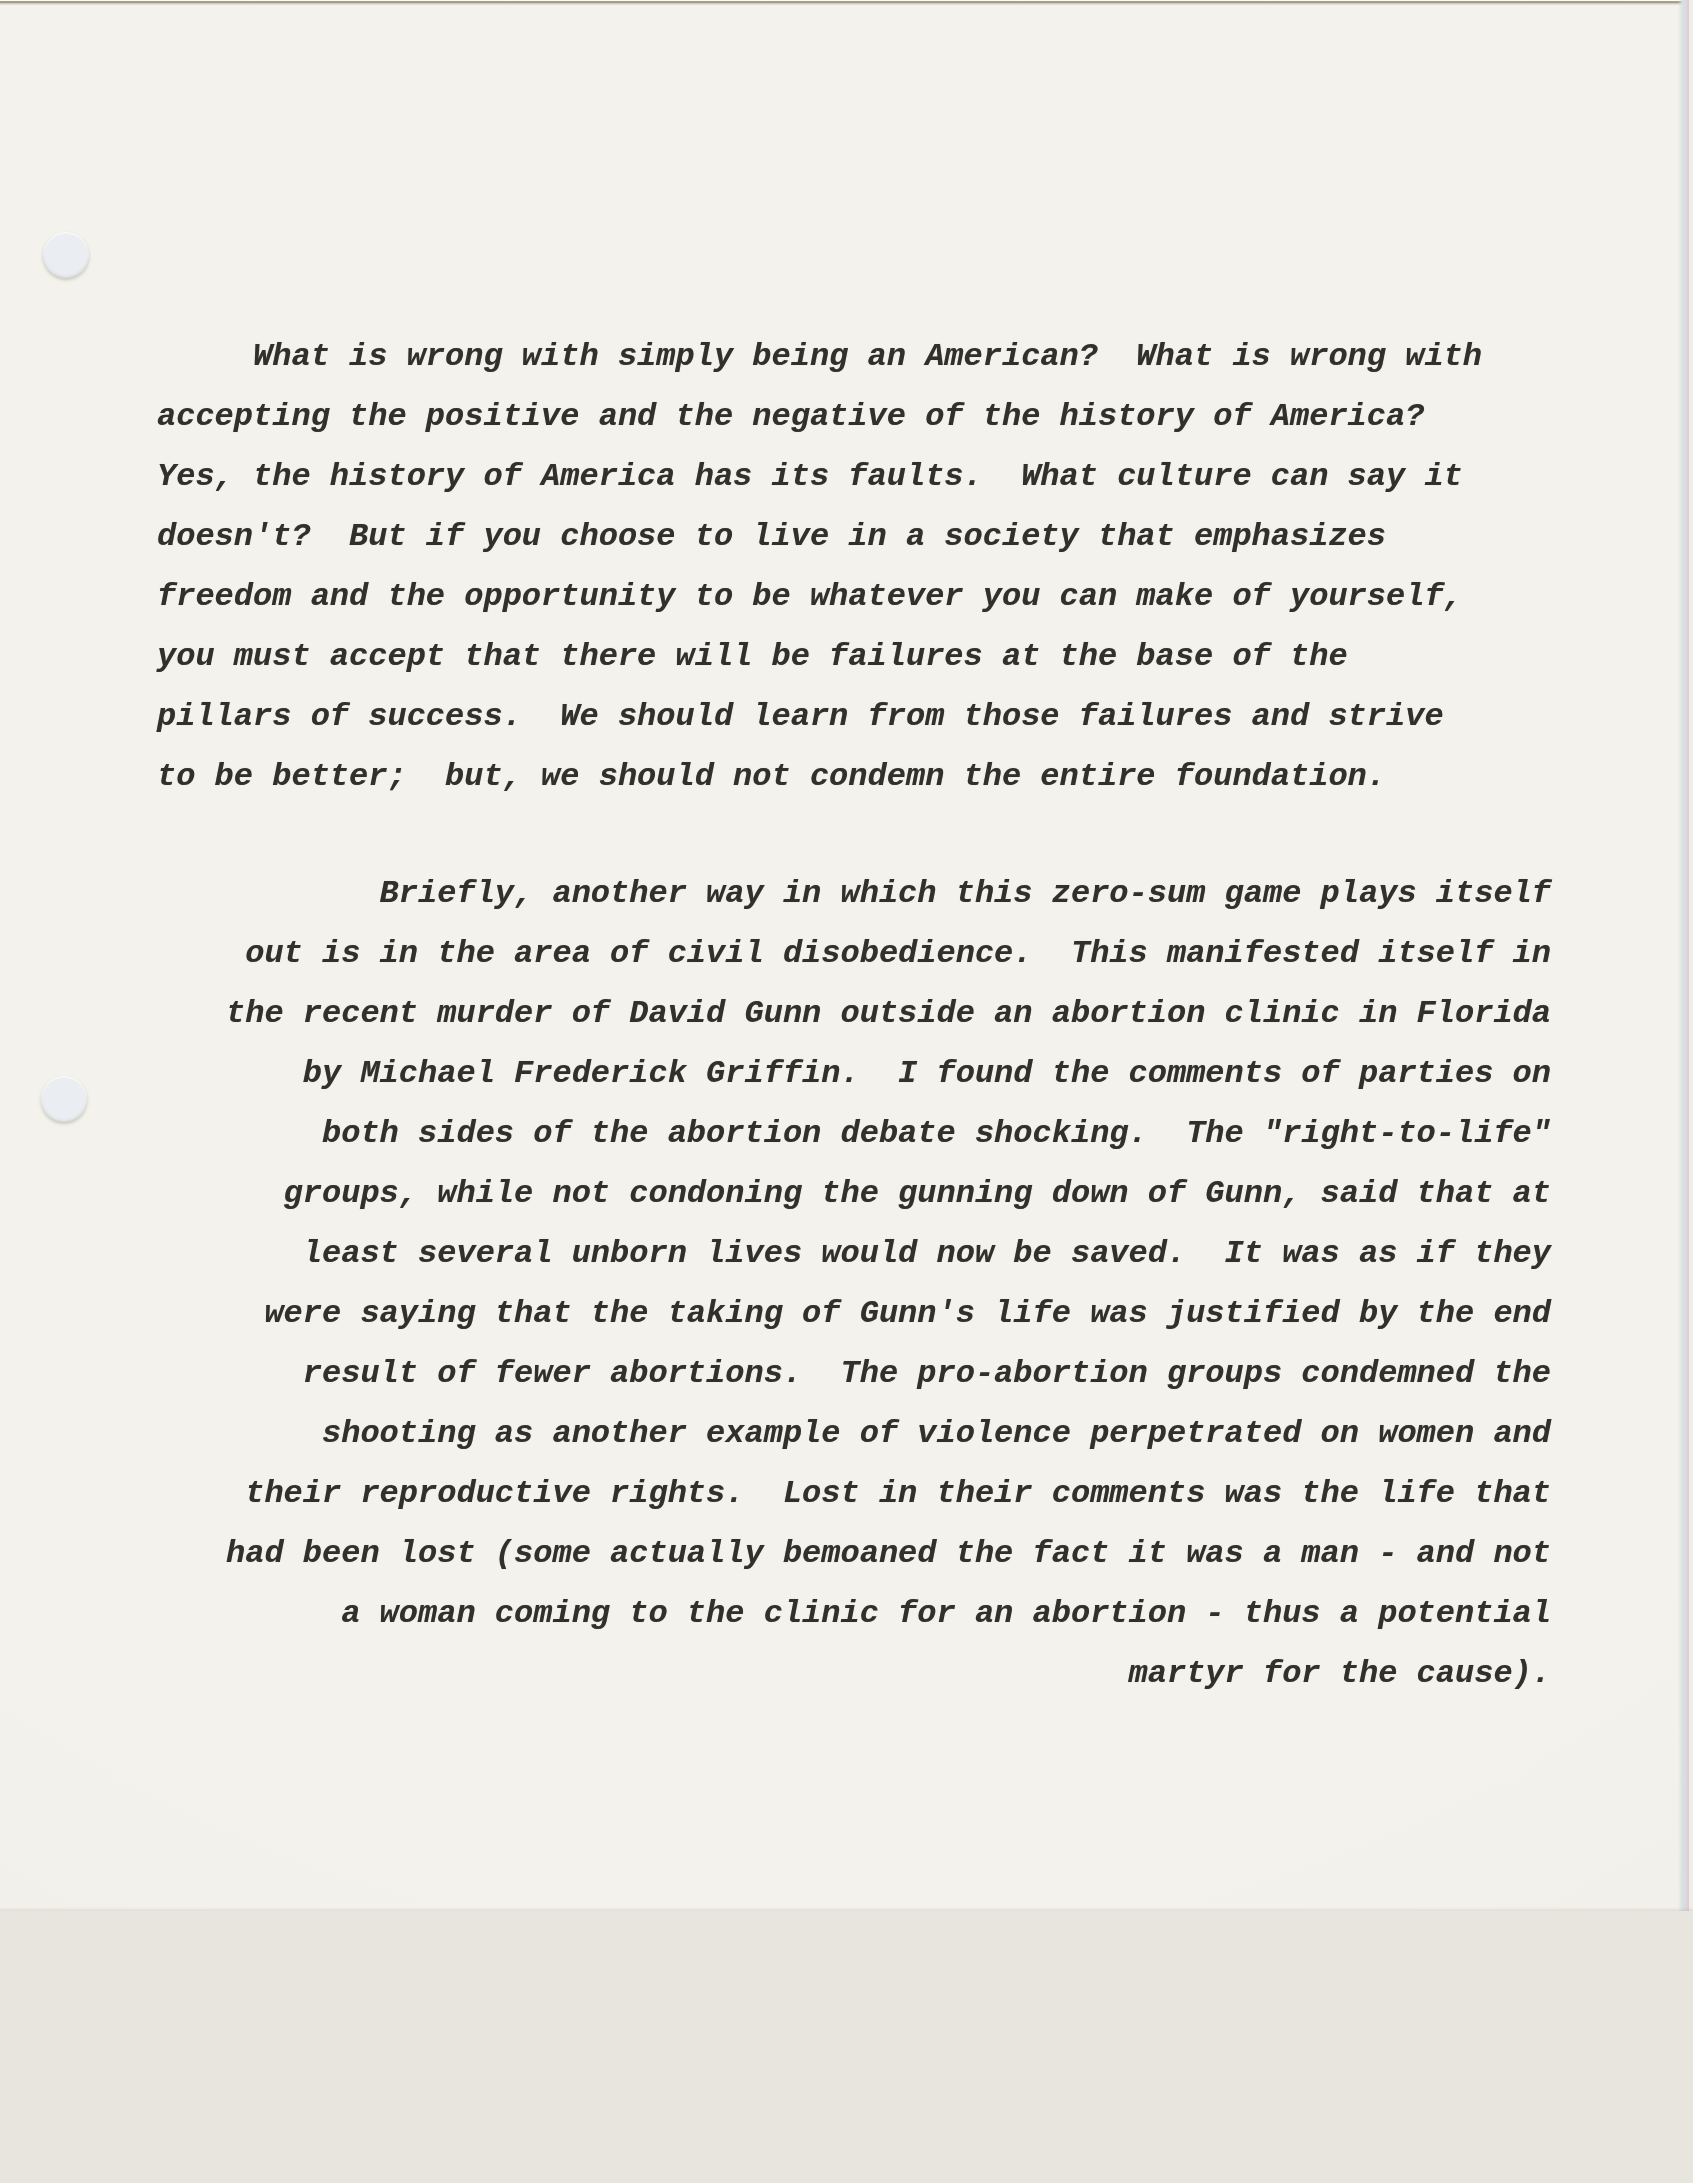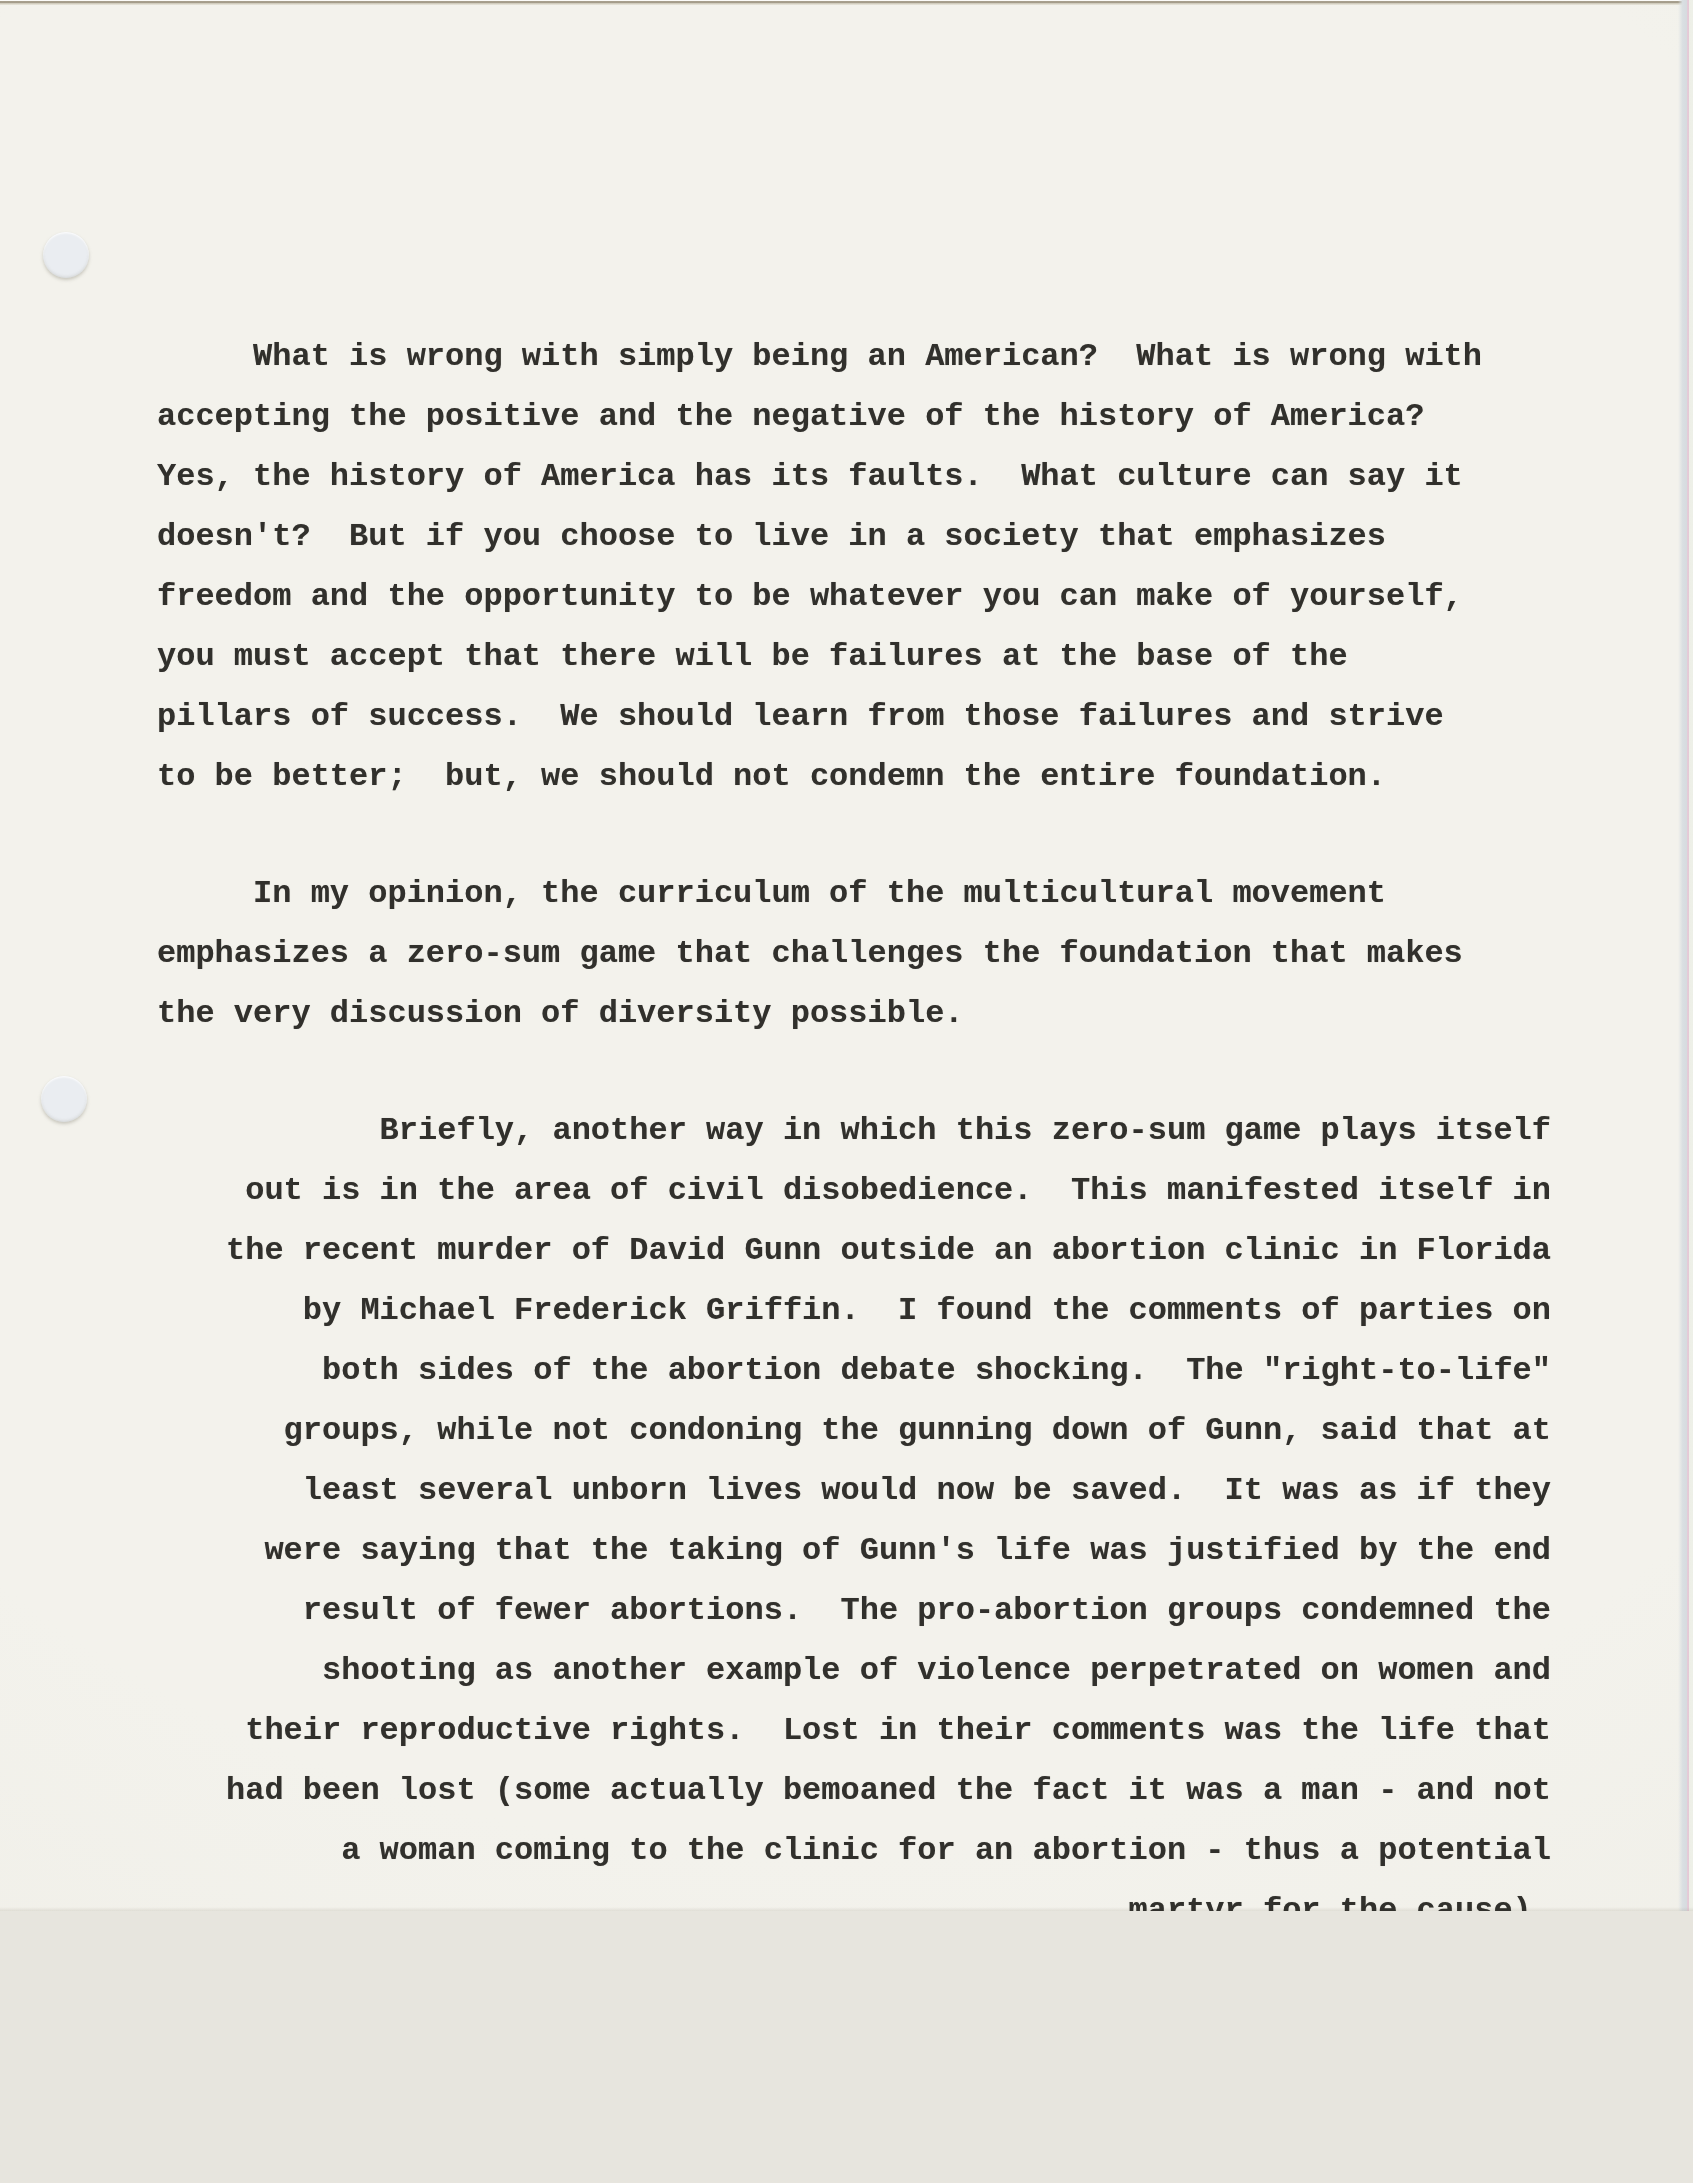--- a/index.html
+++ b/index.html
@@ -8,20 +8,21 @@
     background: #e7e5de;
   }
   .scan {
     position: relative;
     width: 1693px;
     height: 1911px;
     overflow: hidden;
     background:
       radial-gradient(ellipse 130% 100% at 48% 42%, #f3f2ec 55%, #efeee7 85%, #ebeae2 100%);
     font-family: "Liberation Mono", "DejaVu Sans Mono", monospace;
+    font-style: italic;
   }
   
   .top-edge {
     position: absolute;
     top: 0; left: 0; right: 0;
     height: 5.3px;
     background: linear-gradient(to bottom,
       #fcfbf8 0px, #fcfbf8 1.3px,
       #a8a08e 1.3px, #a29a88 3.3px,
       #cdc8b9 3.3px, #e4e1d6 4.6px,
@@ -91,23 +92,20 @@
 
   <div class="text-block">
     <p class="para">     What is wrong with simply being an American?  What is wrong with
 accepting the positive and the negative of the history of America?
 Yes, the history of America has its faults.  What culture can say it
 doesn't?  But if you choose to live in a society that emphasizes
 freedom and the opportunity to be whatever you can make of yourself,
 you must accept that there will be failures at the base of the
 pillars of success.  We should learn from those failures and strive
 to be better;  but, we should not condemn the entire foundation.</p>
-    <p class="para">     In my opinion, the curriculum of the multicultural movement
-emphasizes a zero-sum game that challenges the foundation that makes
-the very discussion of diversity possible.</p>
     <p class="para">     Briefly, another way in which this zero-sum game plays itself
 out is in the area of civil disobedience.  This manifested itself in
 the recent murder of David Gunn outside an abortion clinic in Florida
 by Michael Frederick Griffin.  I found the comments of parties on
 both sides of the abortion debate shocking.  The "right-to-life"
 groups, while not condoning the gunning down of Gunn, said that at
 least several unborn lives would now be saved.  It was as if they
 were saying that the taking of Gunn's life was justified by the end
 result of fewer abortions.  The pro-abortion groups condemned the
 shooting as another example of violence perpetrated on women and

